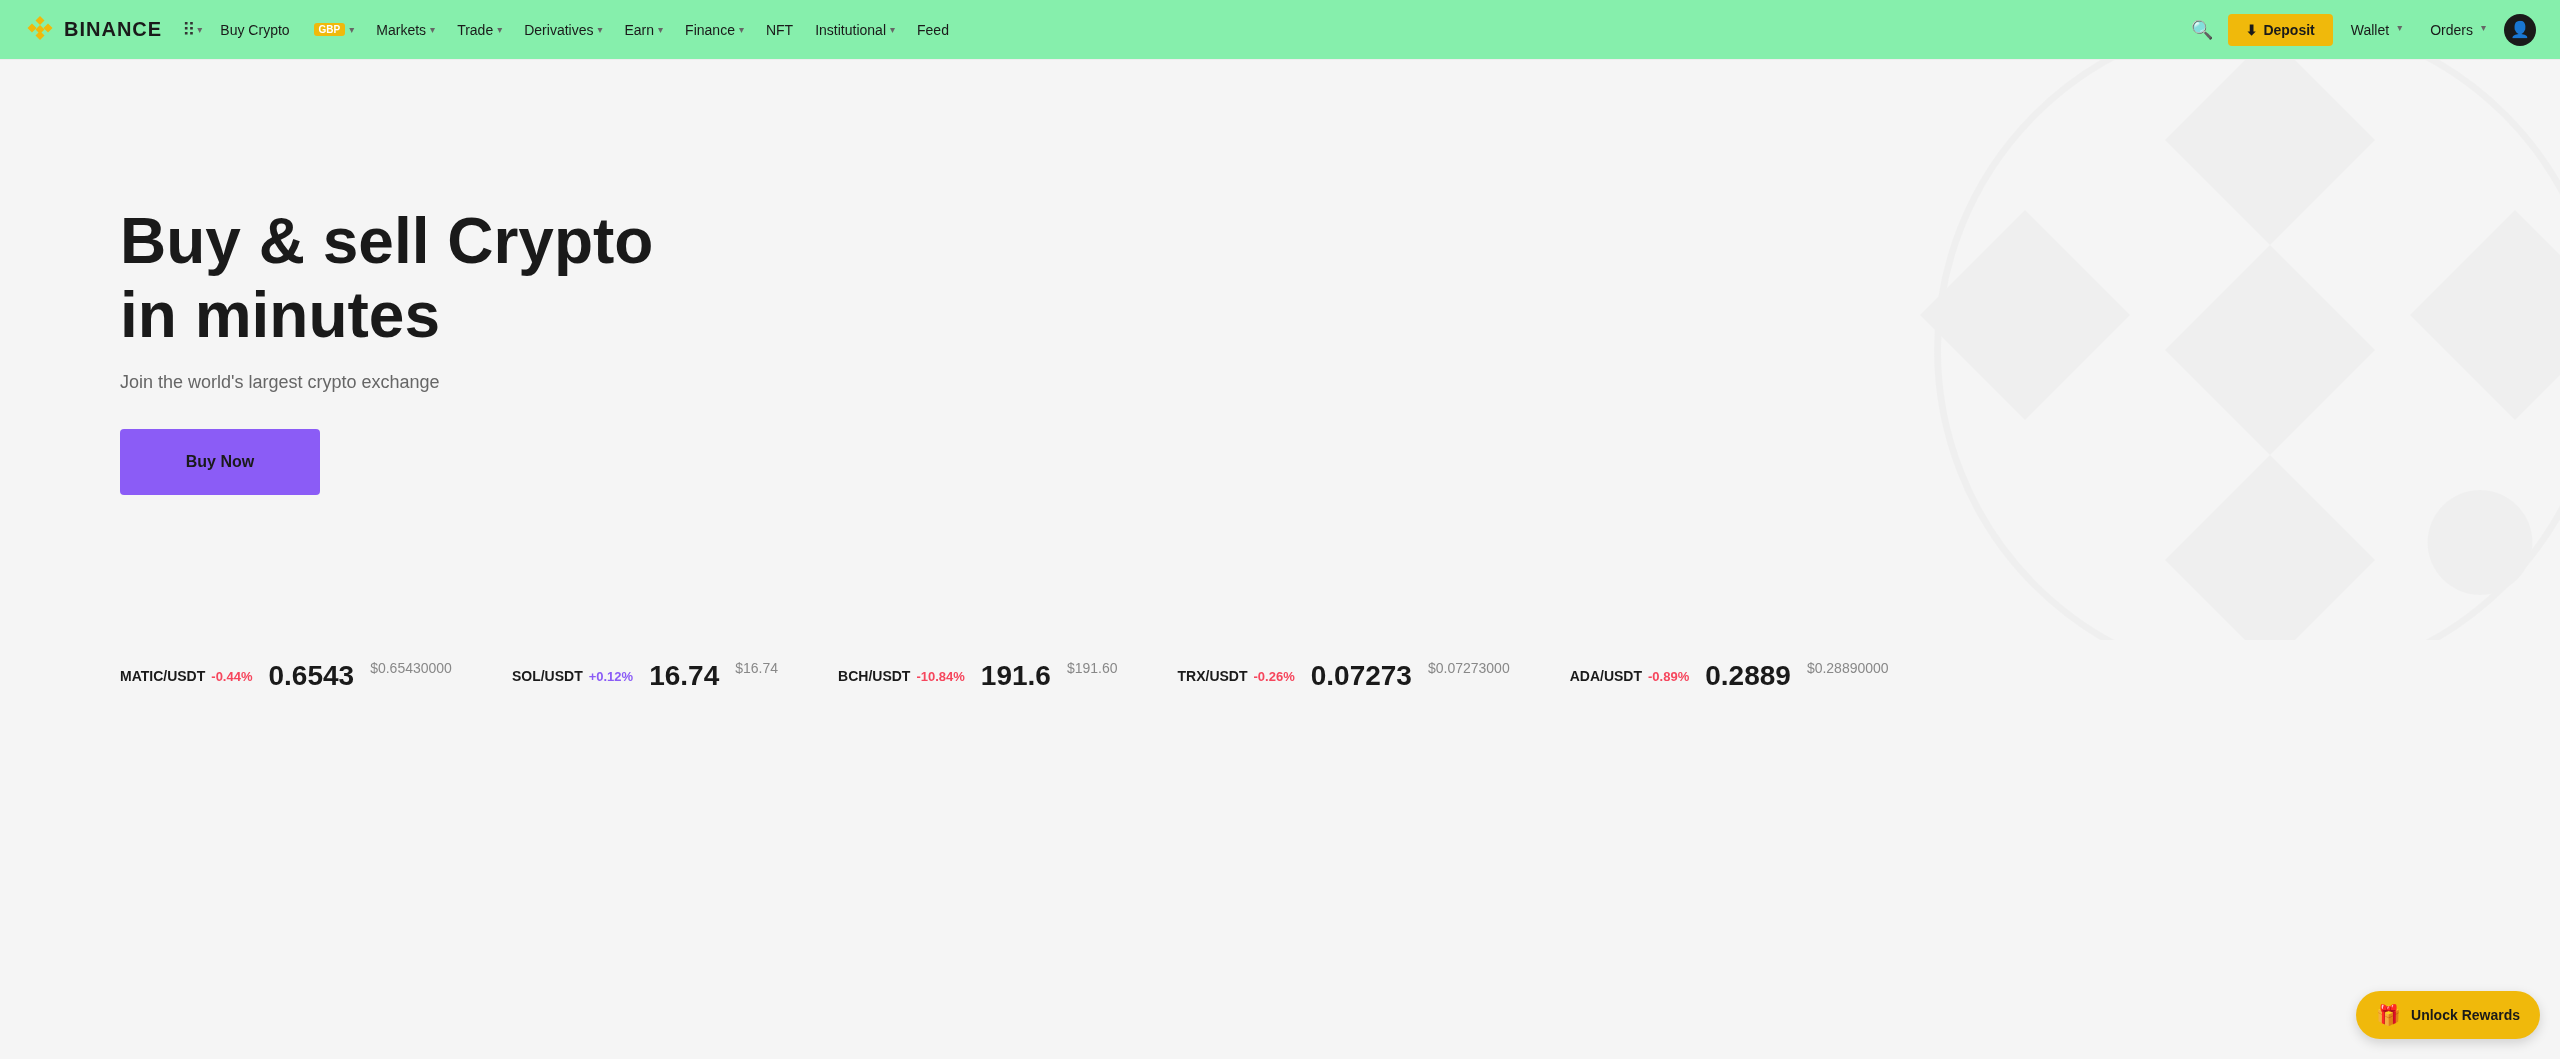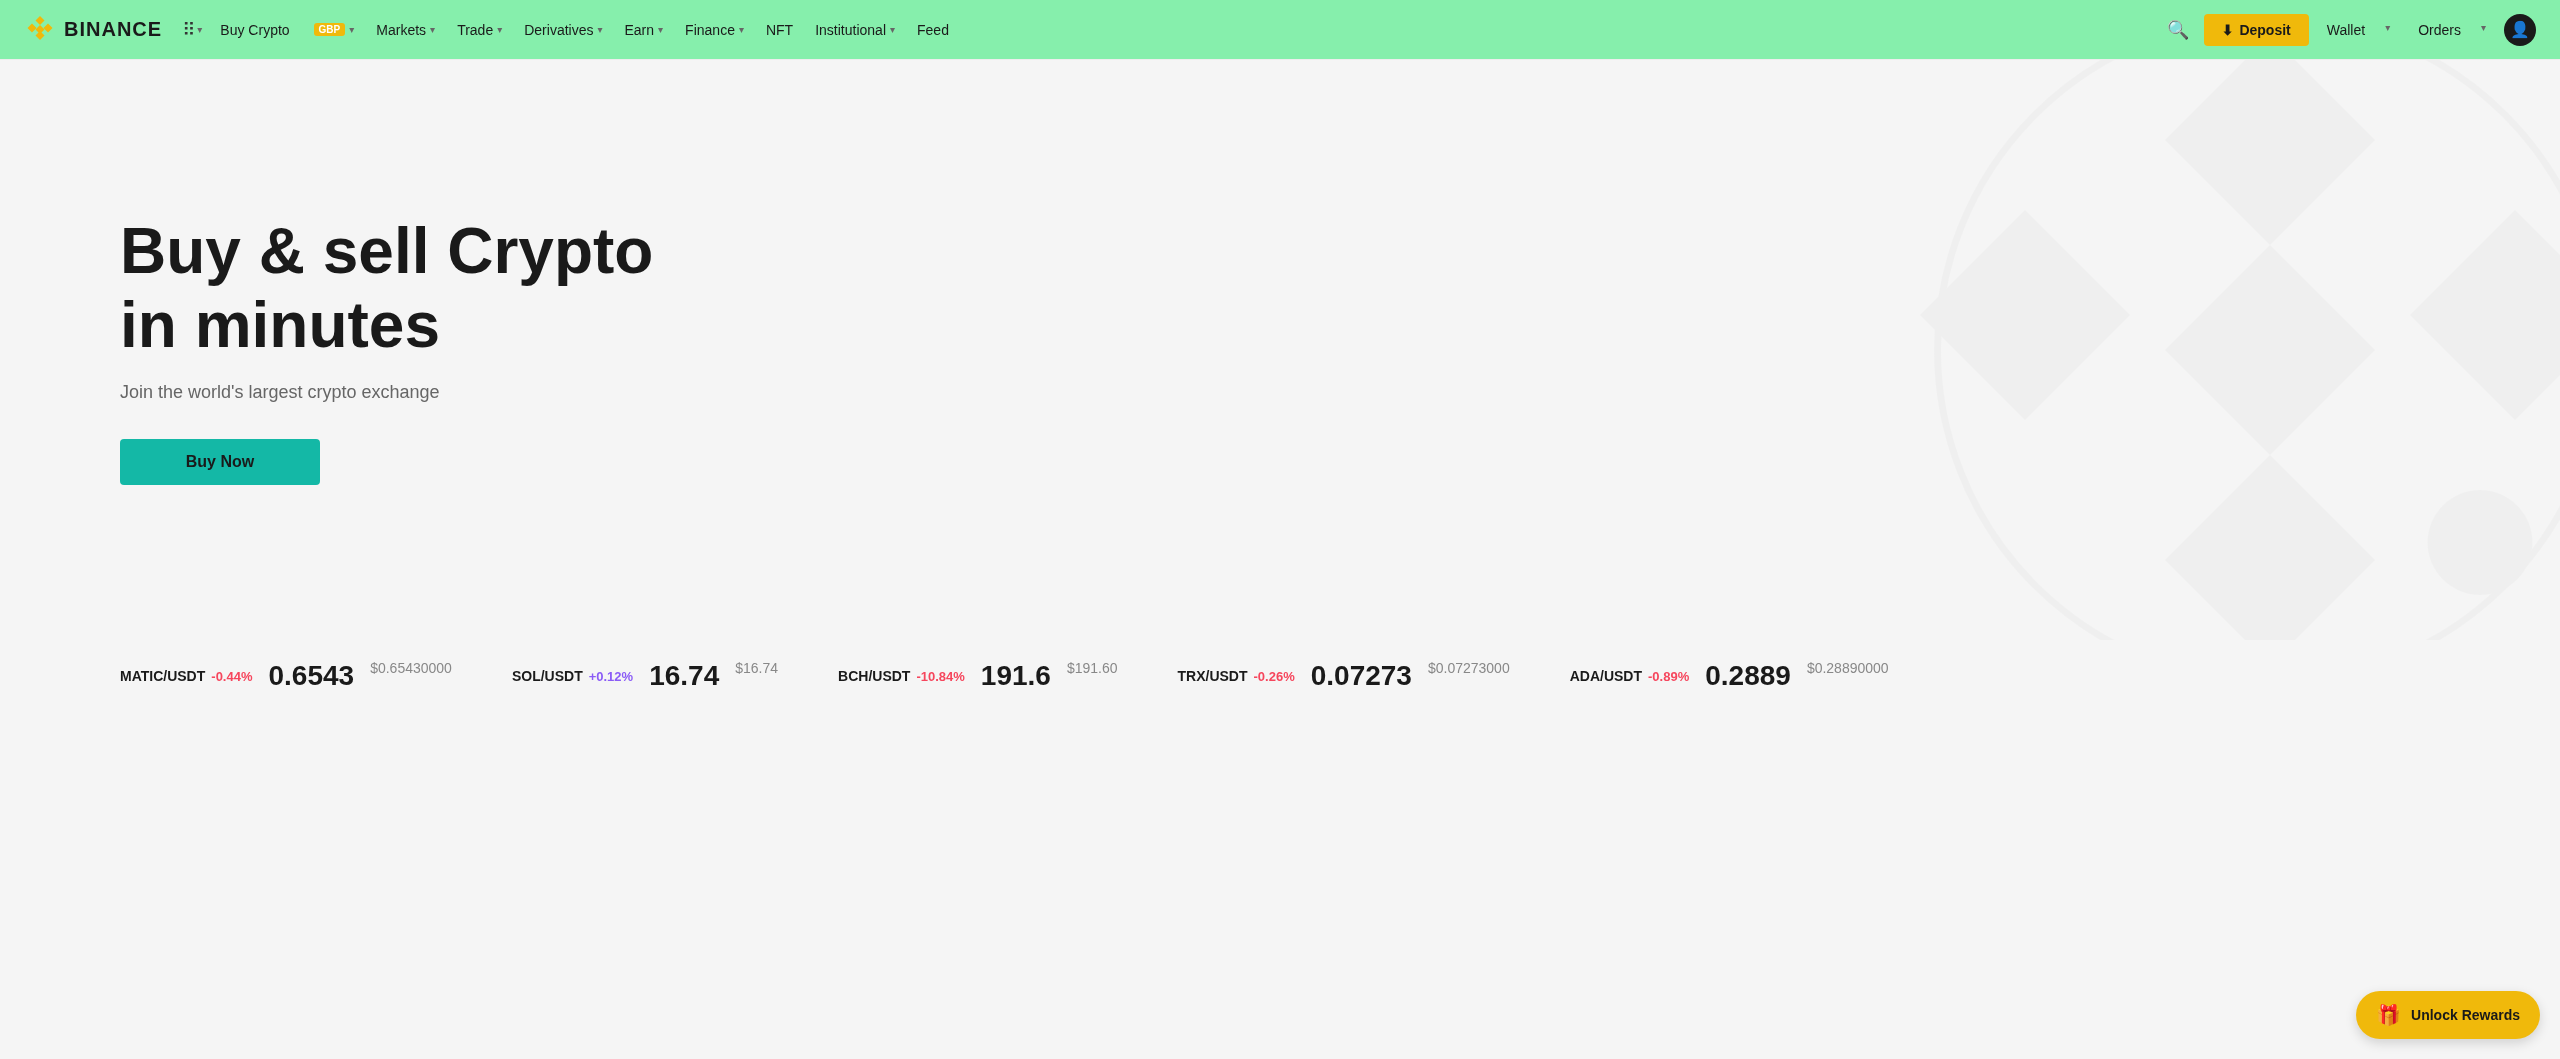--- a/index.html
+++ b/index.html
@@ -100,21 +100,21 @@
       font-size: 14px;
       font-weight: 600;
       cursor: pointer;
       display: flex;
       align-items: center;
       gap: 6px;
       white-space: nowrap;
     }
     .nav-action-item {
       display: flex;
-      gap: 20px;
+      gap: 8px;
       padding: 6px 10px;
       cursor: pointer;
       font-size: 14px;
       color: #1a1a1a;
       border-radius: 4px;
       background: none;
       border: none;
       font-family: inherit;
     }
     .avatar-icon {
@@ -151,25 +151,25 @@
       color: #1a1a1a;
       line-height: 1.15;
       margin-bottom: 20px;
     }
     .hero-subtitle {
       font-size: 18px;
       color: #666;
       margin-bottom: 36px;
     }
     .buy-now-btn {
-      background: #14b8a6;
+      background: #8b5cf6;
       color: #1a1a1a;
       border: none;
       border-radius: 4px;
-      padding: 14px 40px;
+      padding: 24px 40px;
       font-size: 16px;
       font-weight: 700;
       cursor: pointer;
       min-width: 200px;
     }
 
     
     .hero-watermark {
       position: absolute;
       right: -60px;

